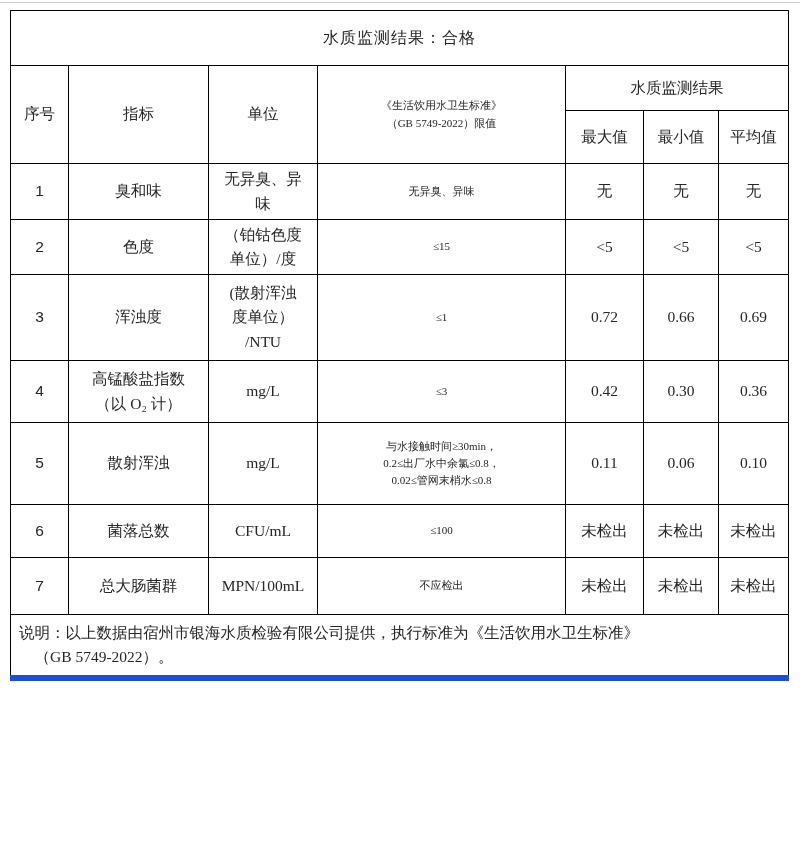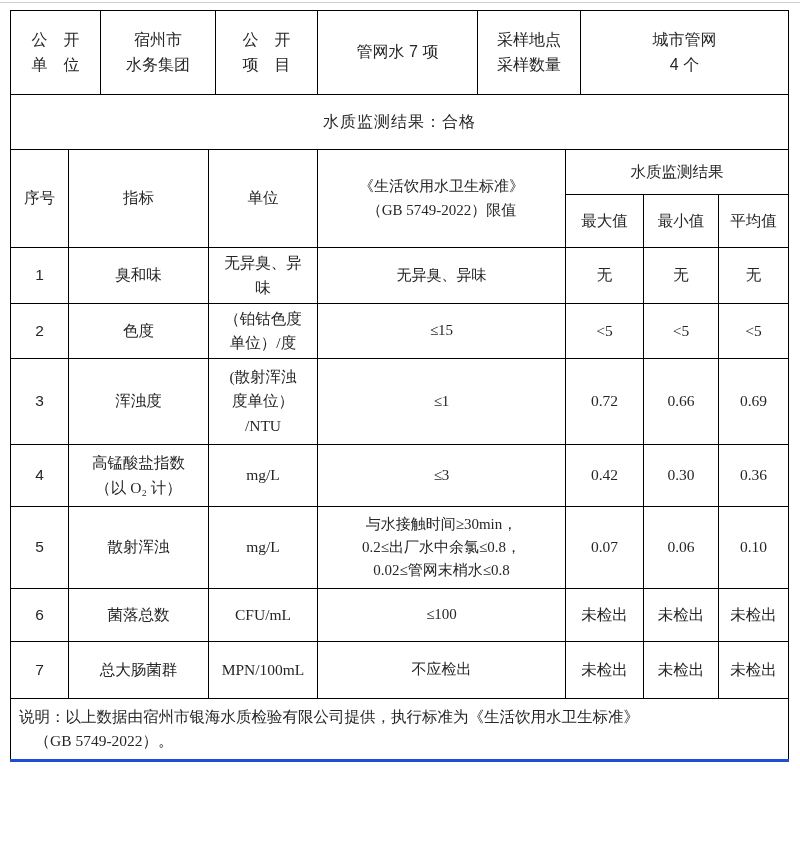--- a/index.html
+++ b/index.html
@@ -37,26 +37,26 @@
     vertical-align: middle;
     white-space: pre-line;
     padding: 2px 3px;
     font-size: 15.5px;
     line-height: 1.55;
     overflow: hidden;
   }
   .info-table td { font-size: 16px; }
   .sans { font-family: "Liberation Sans", "DejaVu Sans", sans-serif; }
   .result-cell { font-size: 16px; letter-spacing: 1px; font-family: Liberation Serif, serif; }
-  .limit-cell { font-size: 15px; }
+  .limit-cell { font-size: 11px; }
   .foot-cell {
     text-align: left;
     padding: 6px 8px;
     font-size: 15.5px;
-    border-bottom: 3px solid #1d4ed8;
+    border-bottom: 6px solid #1d4ed8;
   }
   .wavy {
     text-decoration-style: wavy;
     text-decoration-color: #ff0000;
     text-decoration-thickness: 1px;
     text-underline-offset: 3px;
   }
   
   .h-r1  { height: 84px; }
   .h-r2  { height: 82px; }
@@ -82,33 +82,20 @@
   <table class="info-table">
     <colgroup>
       <col style="width:90px">
         <col style="width:115px">
         <col style="width:102px">
       <col style="width:160px">
         <col style="width:103px">
         <col style="width:208px">
     </colgroup>
     <tbody>
-      <tr class="h-r1">
-        <td>公　开
-单　位</td>
-        <td>宿州市
-水务集团</td>
-        <td>公　开
-项　目</td>
-        <td class="sans">管网水 7 项</td>
-        <td>采样地点
-采样数量</td>
-        <td class="sans">城市管网
-4 个</td>
-      </tr>
       <tr class="h-res">
         <td colspan="6" class="result-cell">水质监测结果：合格</td>
       </tr>
     </tbody>
   </table>
 
   <table class="main-table">
     <colgroup>
       <col style="width:58px">
         <col style="width:140px">
@@ -178,21 +165,21 @@
         <td>0.36</td>
       </tr>
 
       <tr class="h-d5">
         <td class="sans">5</td>
         <td>散射浑浊</td>
         <td>mg/L</td>
         <td class="limit-cell">与水接触时间≥30min，
 0.2≤出厂水中余氯≤0.8，
 0.02≤管网末梢水≤0.8</td>
-        <td>0.07</td>
+        <td>0.11</td>
         <td>0.06</td>
         <td>0.10</td>
       </tr>
 
       <tr class="h-d6">
         <td class="sans">6</td>
         <td>菌落总数</td>
         <td><span>CFU/</span><span class="wavy">mL</span></td>
         <td class="limit-cell">≤100</td>
         <td>未检出</td>

